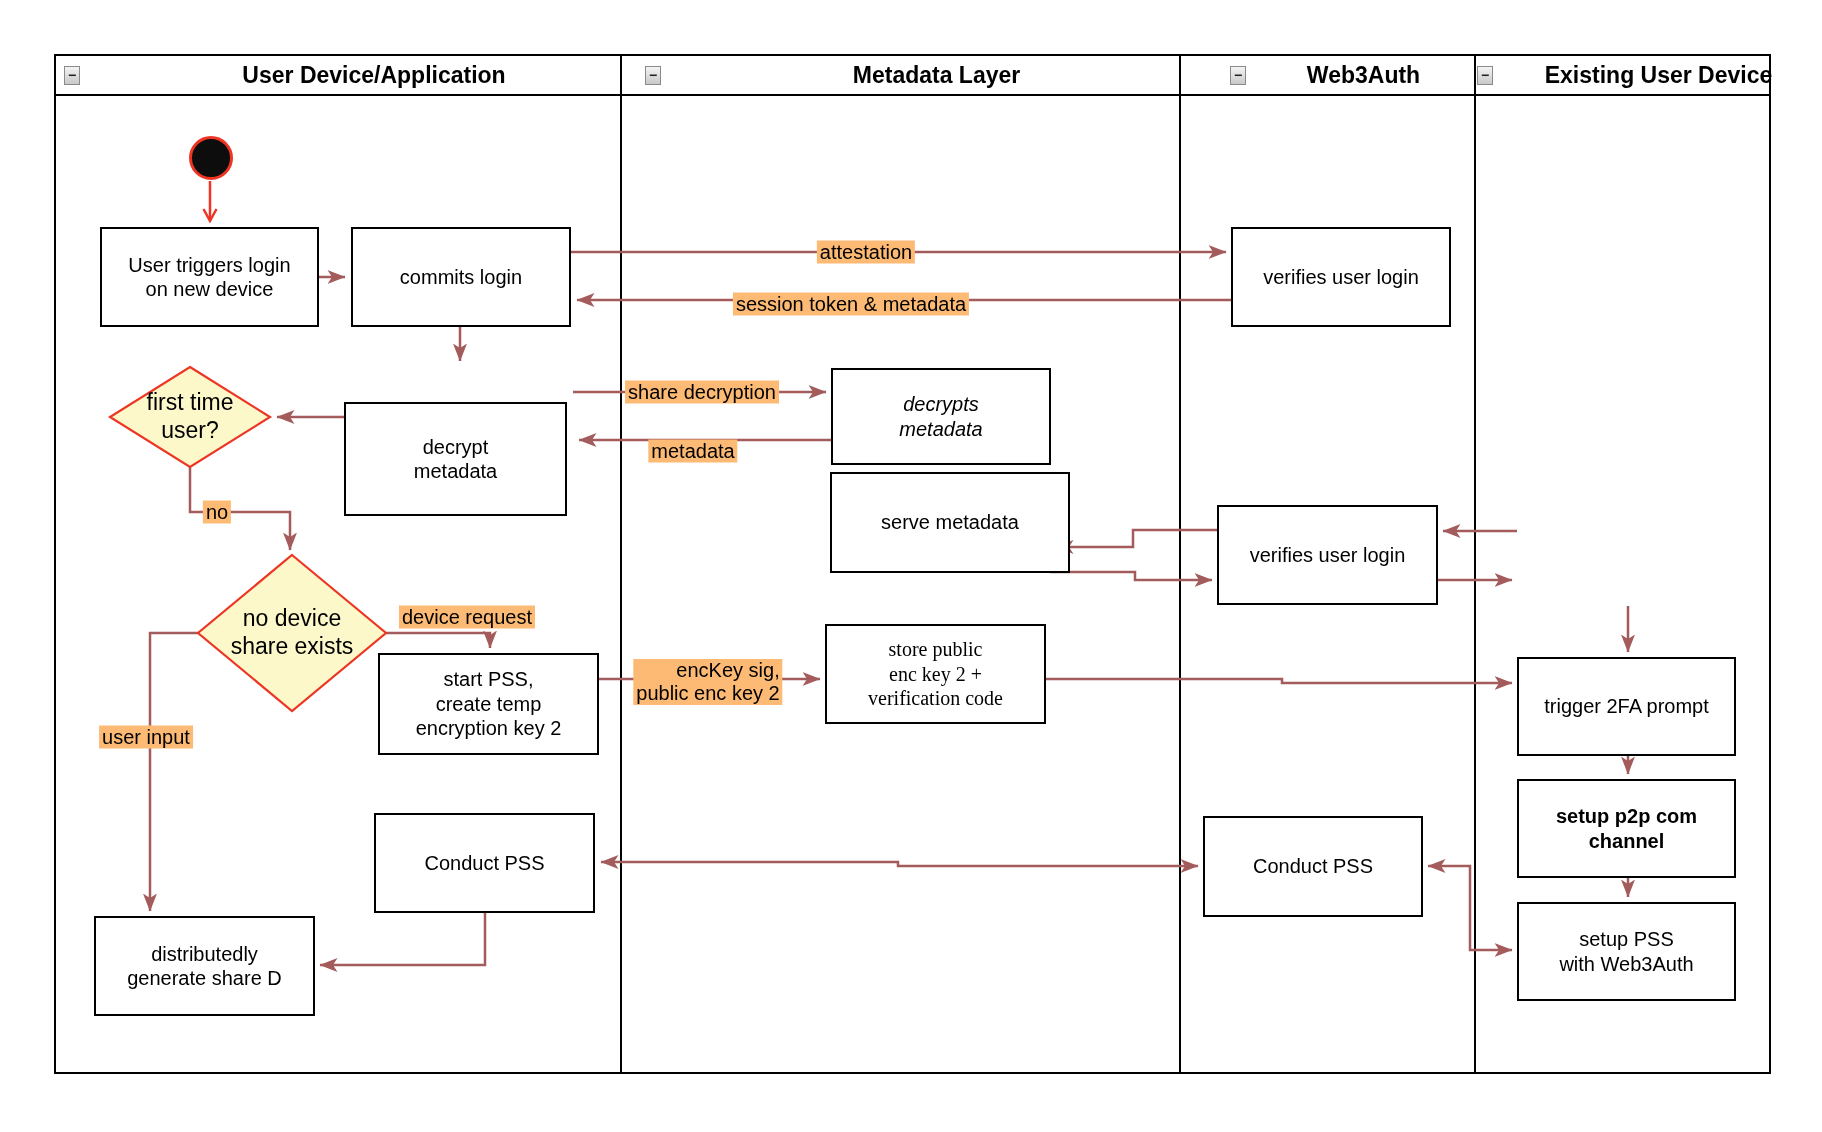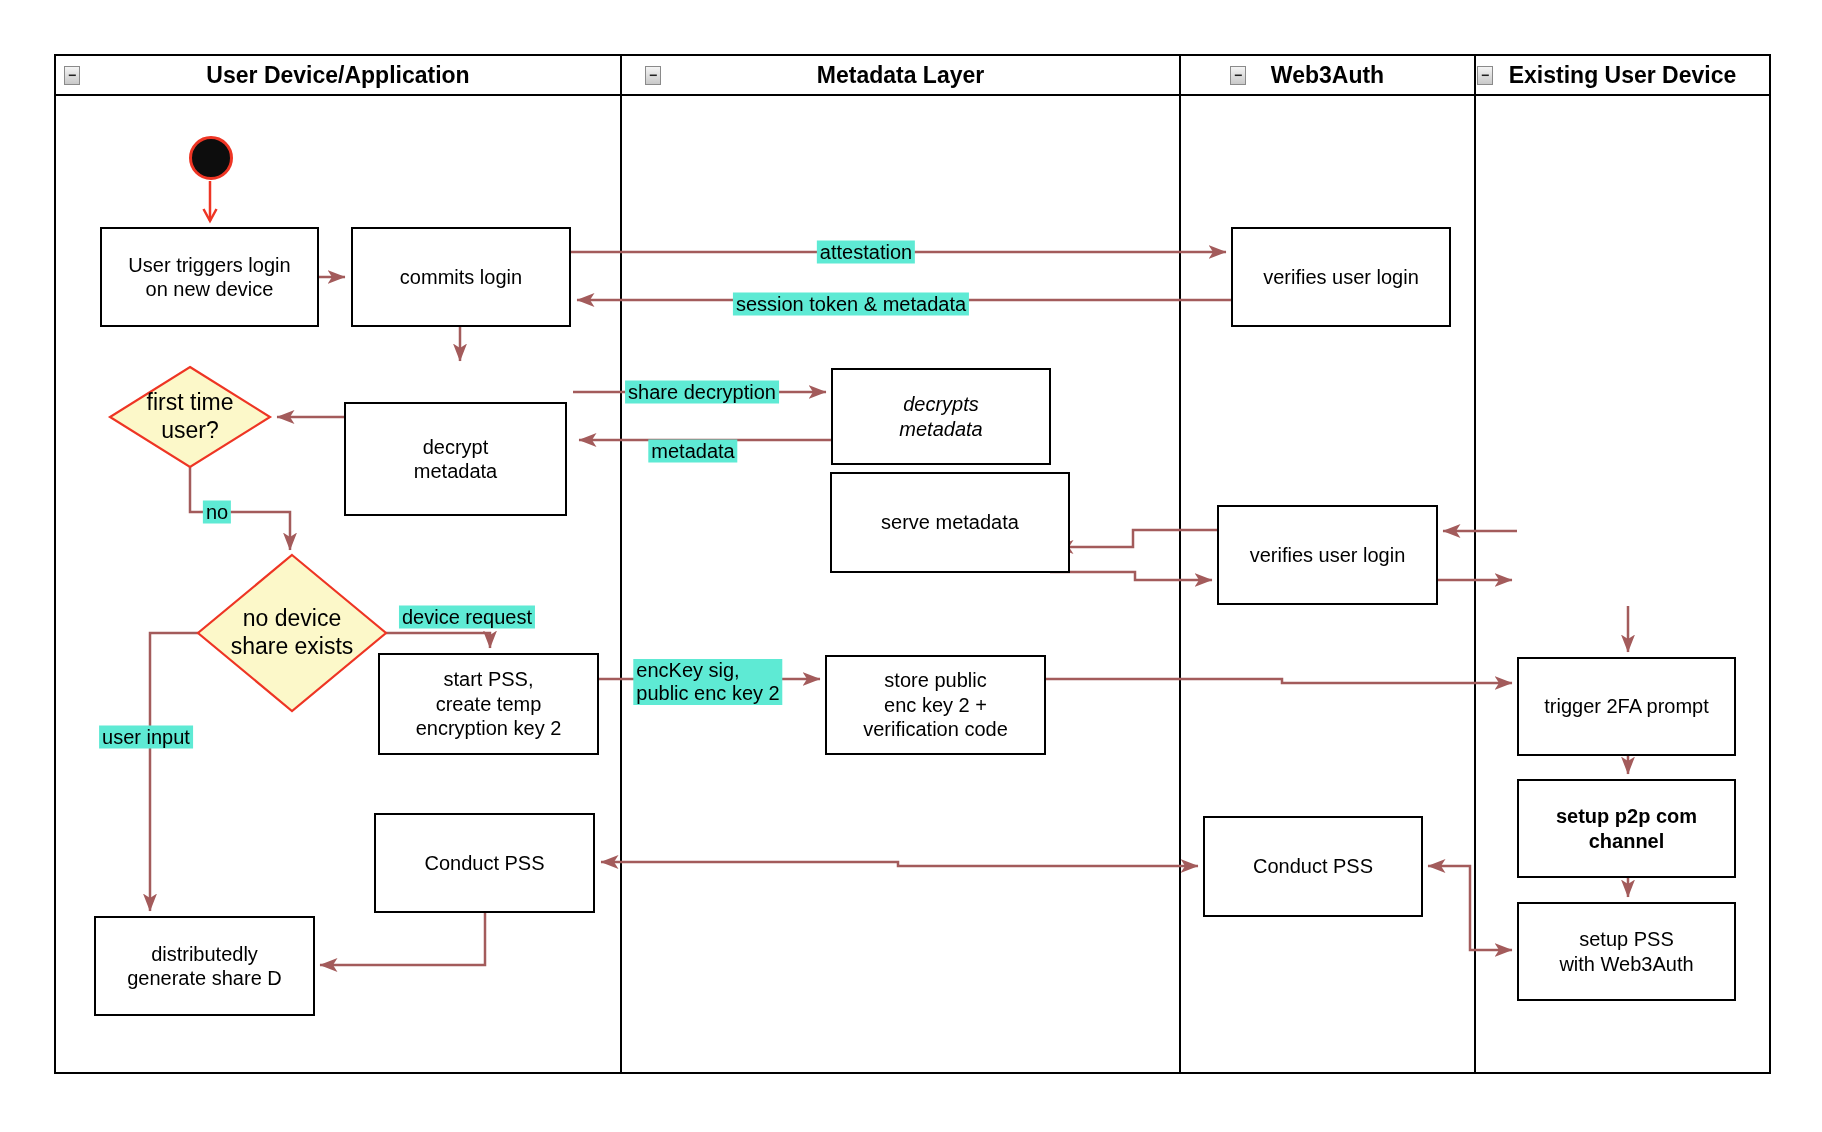--- a/index.html
+++ b/index.html
@@ -6,23 +6,23 @@
   .stage{position:relative;width:1822px;height:1132px;background:#fff;
          font-family:"Liberation Sans",sans-serif;color:#000;overflow:hidden;}
   svg.layer{position:absolute;left:0;top:0;}
   .flow{stroke:#a35b5b;stroke-width:2.5;fill:none;}
   .frame-line{stroke:#000;stroke-width:2;fill:none;}
   .node{position:absolute;box-sizing:border-box;background:#fff;border:2px solid #000;
         display:flex;align-items:center;justify-content:center;text-align:center;
         font-size:20px;line-height:1.22;white-space:pre-line;}
   .dlabel{position:absolute;transform:translate(-50%,-50%);text-align:center;
           font-size:23px;line-height:1.2;white-space:pre-line;}
-  .elabel{position:absolute;transform:translate(-50%,-50%);background:#5eead4;
-          padding:0 3px;text-align:left;font-size:20px;line-height:1.15;white-space:pre-line;}
-  .ltitle{position:absolute;top:62px;text-align:center;font-weight:bold;font-size:23px;}
+  .elabel{position:absolute;transform:translate(-50%,-50%);background:#fdba74;
+          padding:0 3px;text-align:right;font-size:20px;line-height:1.15;white-space:pre-line;}
+  .ltitle{position:absolute;top:62px;text-align:center;font-weight:bold;font-size:23px;padding-left:36px;}
   .collapse{position:absolute;width:16px;height:19px;box-sizing:border-box;
             background:linear-gradient(#f4f4f4,#c9c9c9);border:1px solid #8a8a8a;
             font-size:14px;line-height:16px;text-align:center;color:#222;cursor:pointer;
             font-weight:bold;}
   .start-circle{position:absolute;left:189px;top:136px;width:44px;height:44px;
                 box-sizing:border-box;border-radius:50%;background:#0d0d0d;border:3px solid #ee3524;}
 </style>
 </head>
 <body>
 
@@ -90,21 +90,21 @@
   <div class="node" style="left:1231px;top:227px;width:220px;height:100px;">verifies user login</div>
   <div class="node" style="left:344px;top:366px;width:223px;height:114px;margin-top:36px;">decrypt
 metadata</div>
   <div class="node" style="left:831px;top:368px;width:220px;height:97px;font-style:italic;">decrypts
 metadata</div>
   <div class="node" style="left:830px;top:472px;width:240px;height:101px;">serve metadata</div>
   <div class="node" style="left:1217px;top:505px;width:221px;height:100px;">verifies user login</div>
   <div class="node" style="left:378px;top:653px;width:221px;height:102px;">start PSS,
 create temp
 encryption key 2</div>
-  <div class="node" style="left:825px;top:655px;width:221px;height:100px;">store public
+  <div class="node" style="left:825px;top:624px;width:221px;height:100px;font-family:Liberation Serif, serif;">store public
 enc key 2 +
 verification code</div>
   <div class="node" style="left:1517px;top:657px;width:219px;height:99px;">trigger 2FA prompt</div>
   <div class="node" style="left:1517px;top:779px;width:219px;height:99px;font-weight:bold;">setup p2p com
 channel</div>
   <div class="node" style="left:1517px;top:902px;width:219px;height:99px;">setup PSS
 with Web3Auth</div>
   <div class="node" style="left:374px;top:813px;width:221px;height:100px;">Conduct PSS</div>
   <div class="node" style="left:1203px;top:816px;width:220px;height:101px;">Conduct PSS</div>
   <div class="node" style="left:94px;top:916px;width:221px;height:100px;">distributedly

